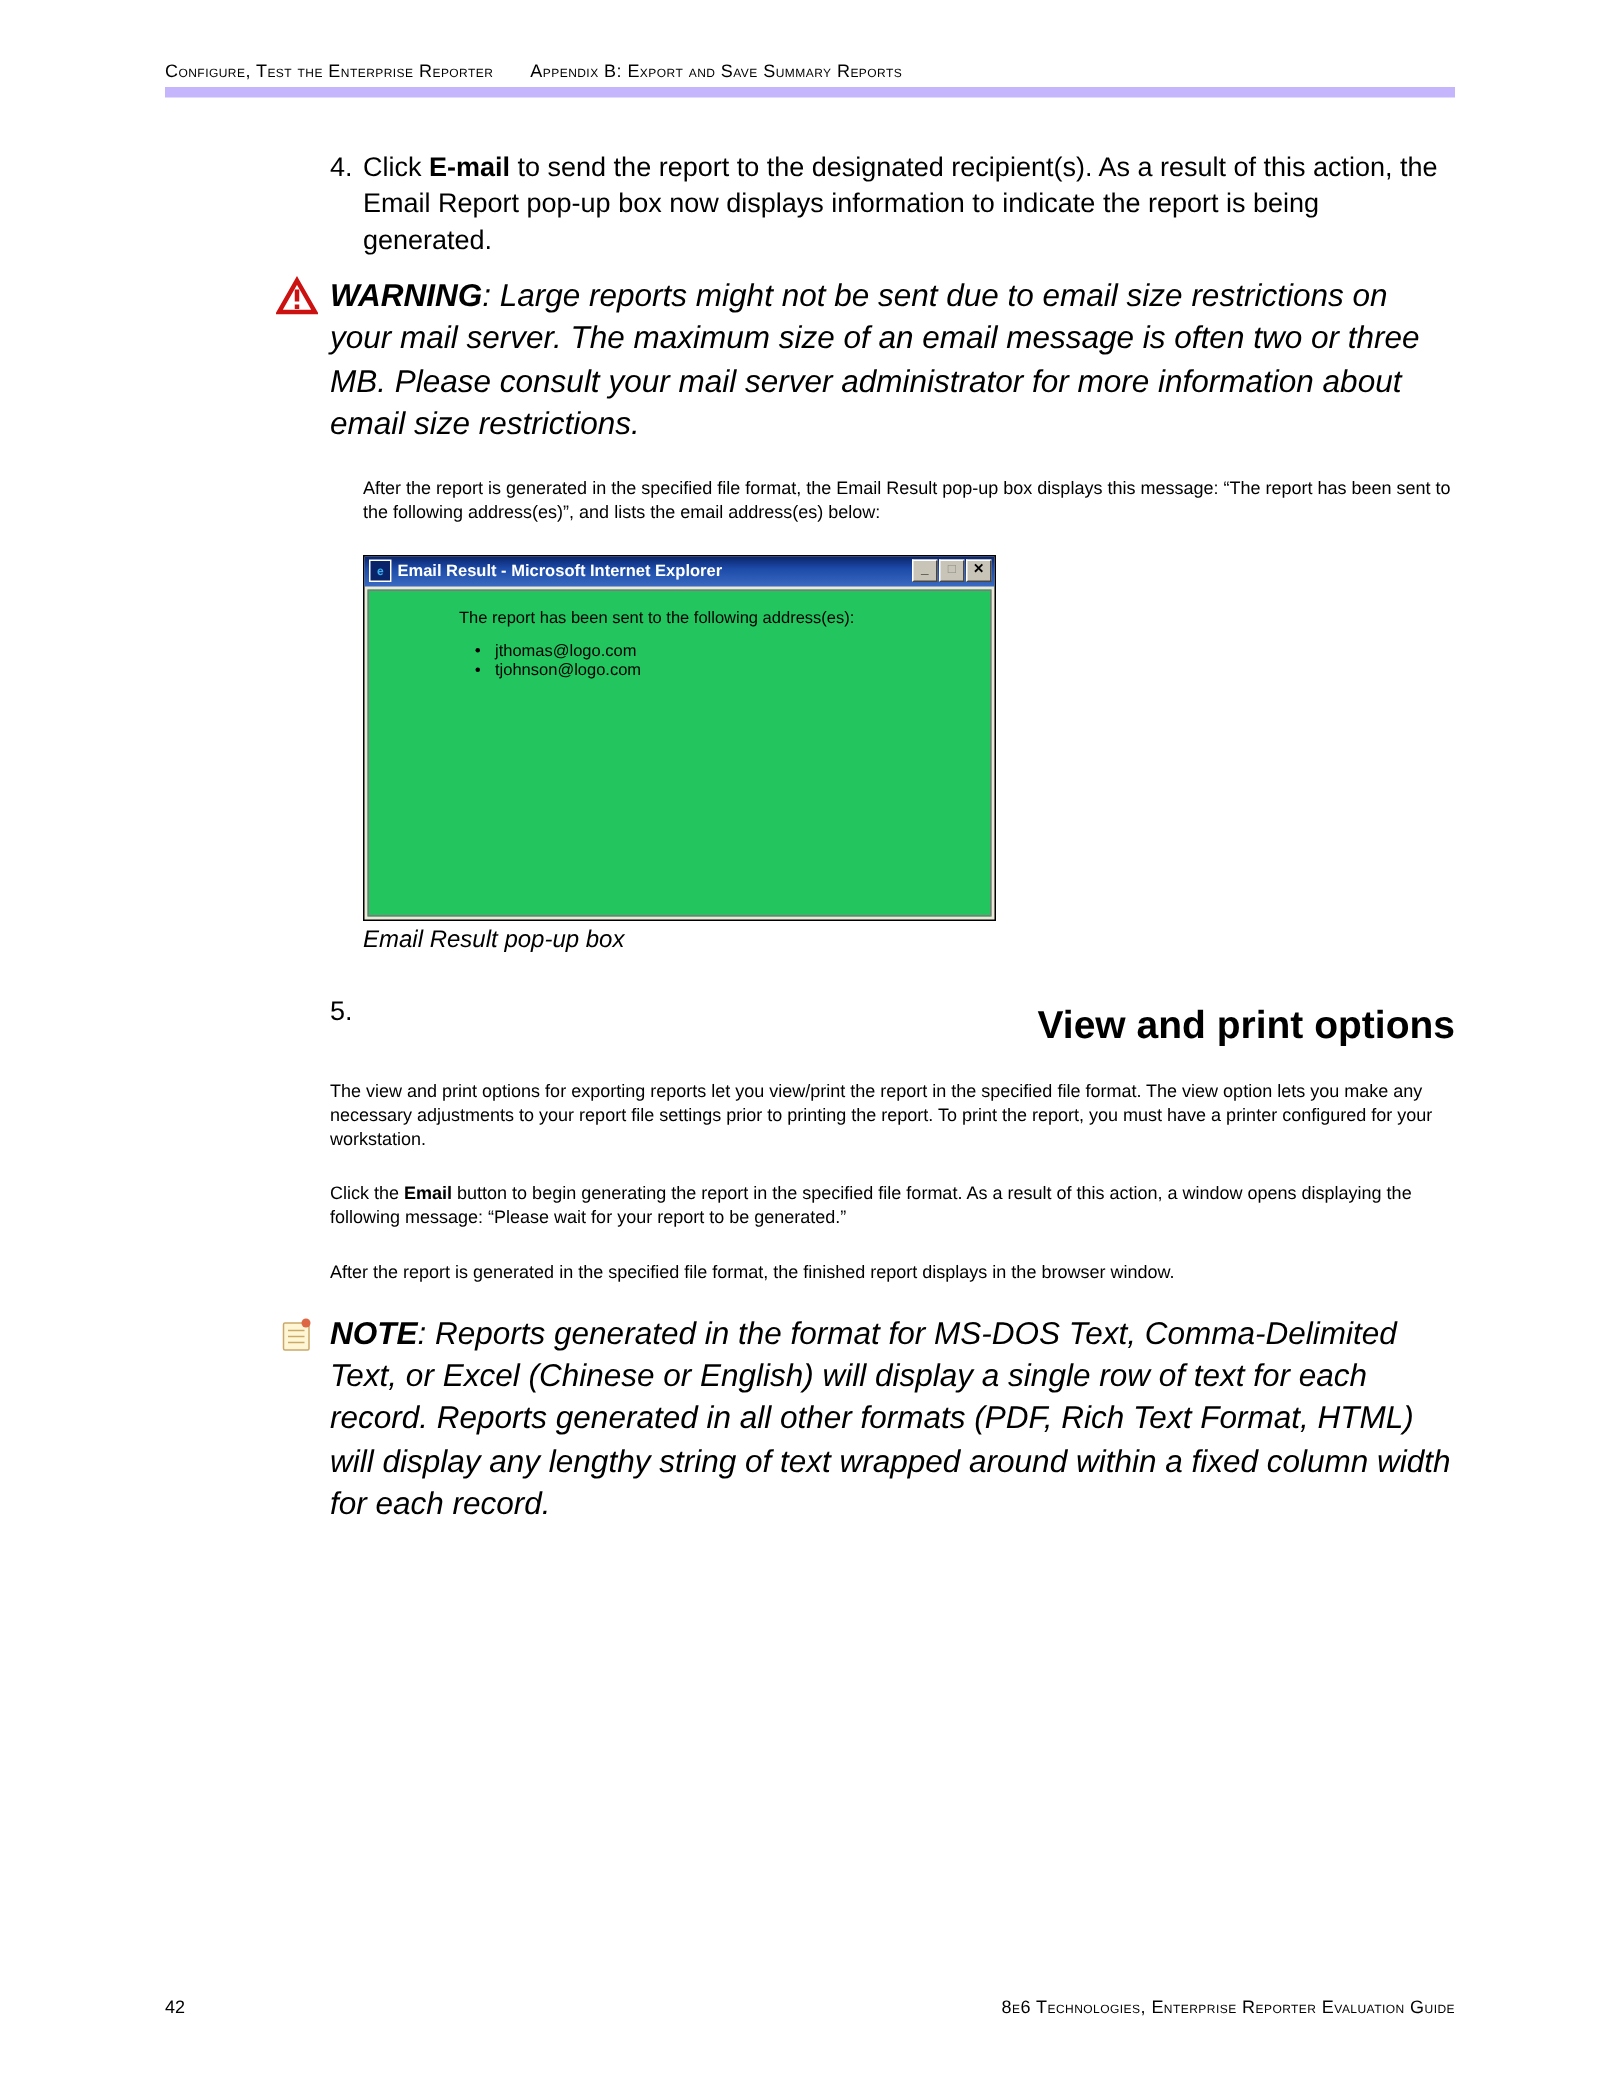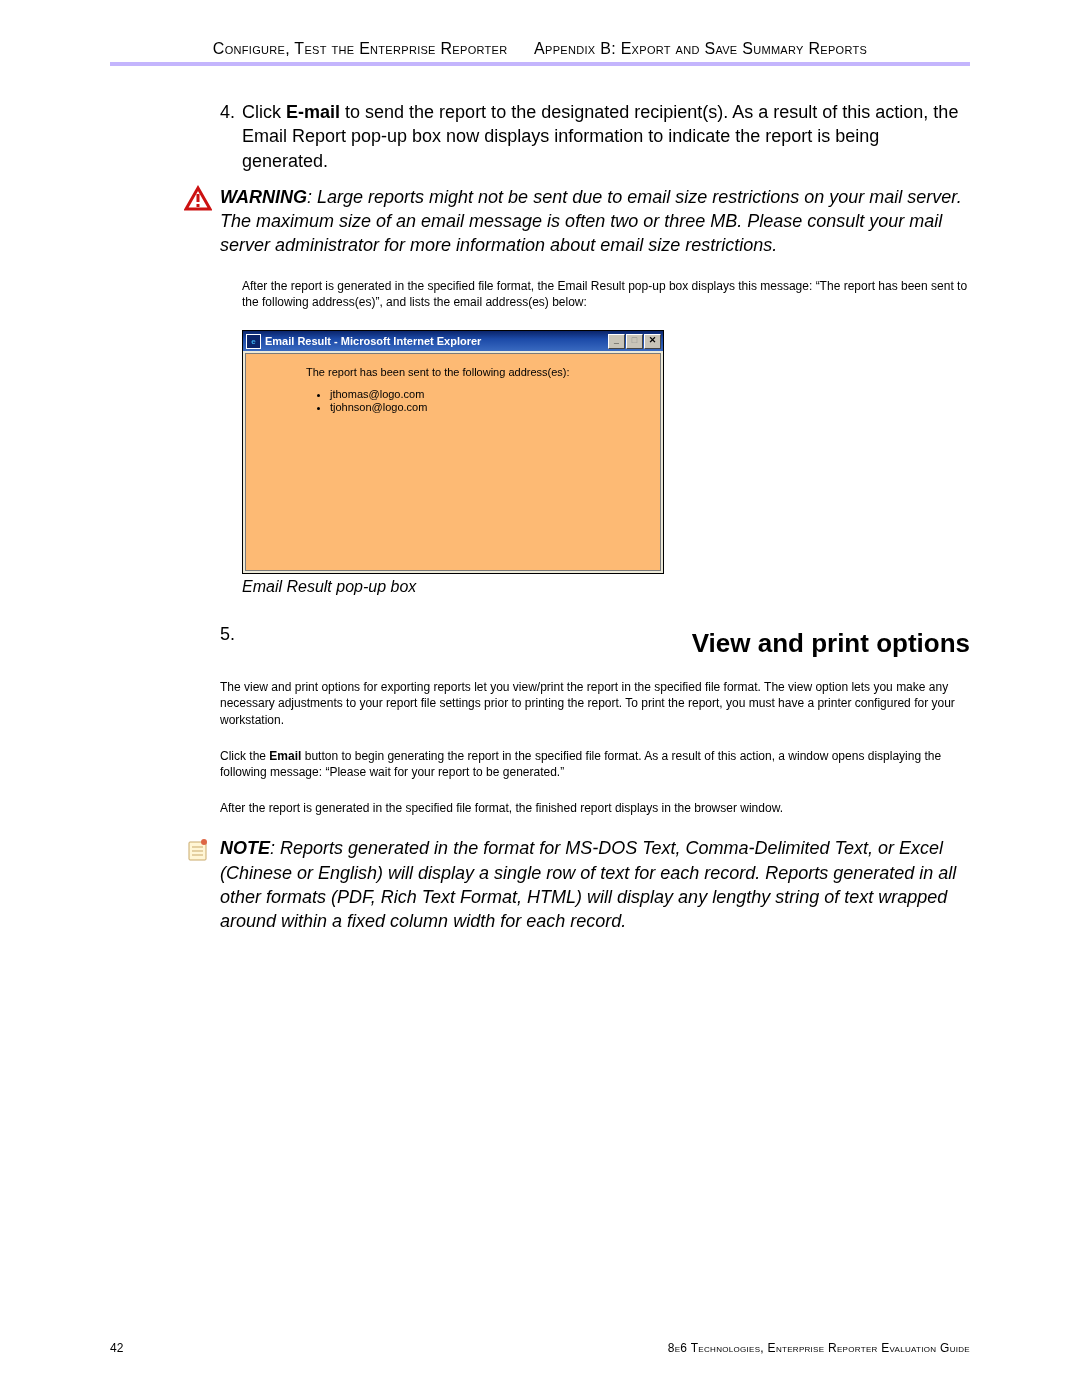--- a/index.html
+++ b/index.html
@@ -10,24 +10,24 @@
     color: #000;
   }
   .page {
     width: 1080px;
     height: 1397px;
     position: relative;
     box-sizing: border-box;
     padding: 40px 110px 0 110px;
   }
   .running-header {
-    font-size: 16px;
-    text-align: center;
+    font-size: 12px;
+    text-align: left;
     padding-bottom: 4px;
-    border-bottom: 4px solid #c4b5fd;
+    border-bottom: 7px solid #c4b5fd;
     margin-bottom: 34px;
     font-variant: small-caps;
     letter-spacing: 0.3px;
   }
   .running-header .spacer {
     display: inline-block;
     width: 18px;
   }
   .content {
     padding-left: 110px;
@@ -39,21 +39,21 @@
     line-height: 1.35;
     margin-bottom: 12px;
   }
   .ol-item .num {
     position: absolute;
     left: 0;
     top: 0;
   }
   .callout {
     position: relative;
-    font-size: 18px;
+    font-size: 21px;
     font-style: italic;
     line-height: 1.35;
     margin-bottom: 20px;
   }
   .callout .icon {
     position: absolute;
     left: -36px;
     top: 0;
     width: 28px;
     height: 28px;
@@ -127,21 +127,21 @@
     font-size: 9px;
     line-height: 11px;
     text-align: center;
     color: #000;
     cursor: default;
   }
   .titlebar-buttons .wbtn.disabled {
     color: #8a8a8a;
   }
   .popup-body {
-    background: #fdba74;
+    background: #22c55e;
     border: 1px solid #7a7a7a;
     margin: 2px;
     height: 218px;
     box-sizing: border-box;
     font-size: 11px;
     color: #000;
     padding: 12px 0 10px 60px;
   }
   .popup-body .msg {
     margin-bottom: 10px;
@@ -156,21 +156,21 @@
   }
   .caption {
     font-style: italic;
     font-size: 16px;
     margin: 4px 0 26px 22px;
   }
   .footer {
     position: absolute;
     left: 110px;
     right: 110px;
-    bottom: 42px;
+    bottom: 52px;
     display: flex;
     justify-content: space-between;
     align-items: baseline;
     font-size: 12px;
     gap: 44px;
   }
   .footer .right {
     font-variant: small-caps;
     letter-spacing: 0.3px;
   }

